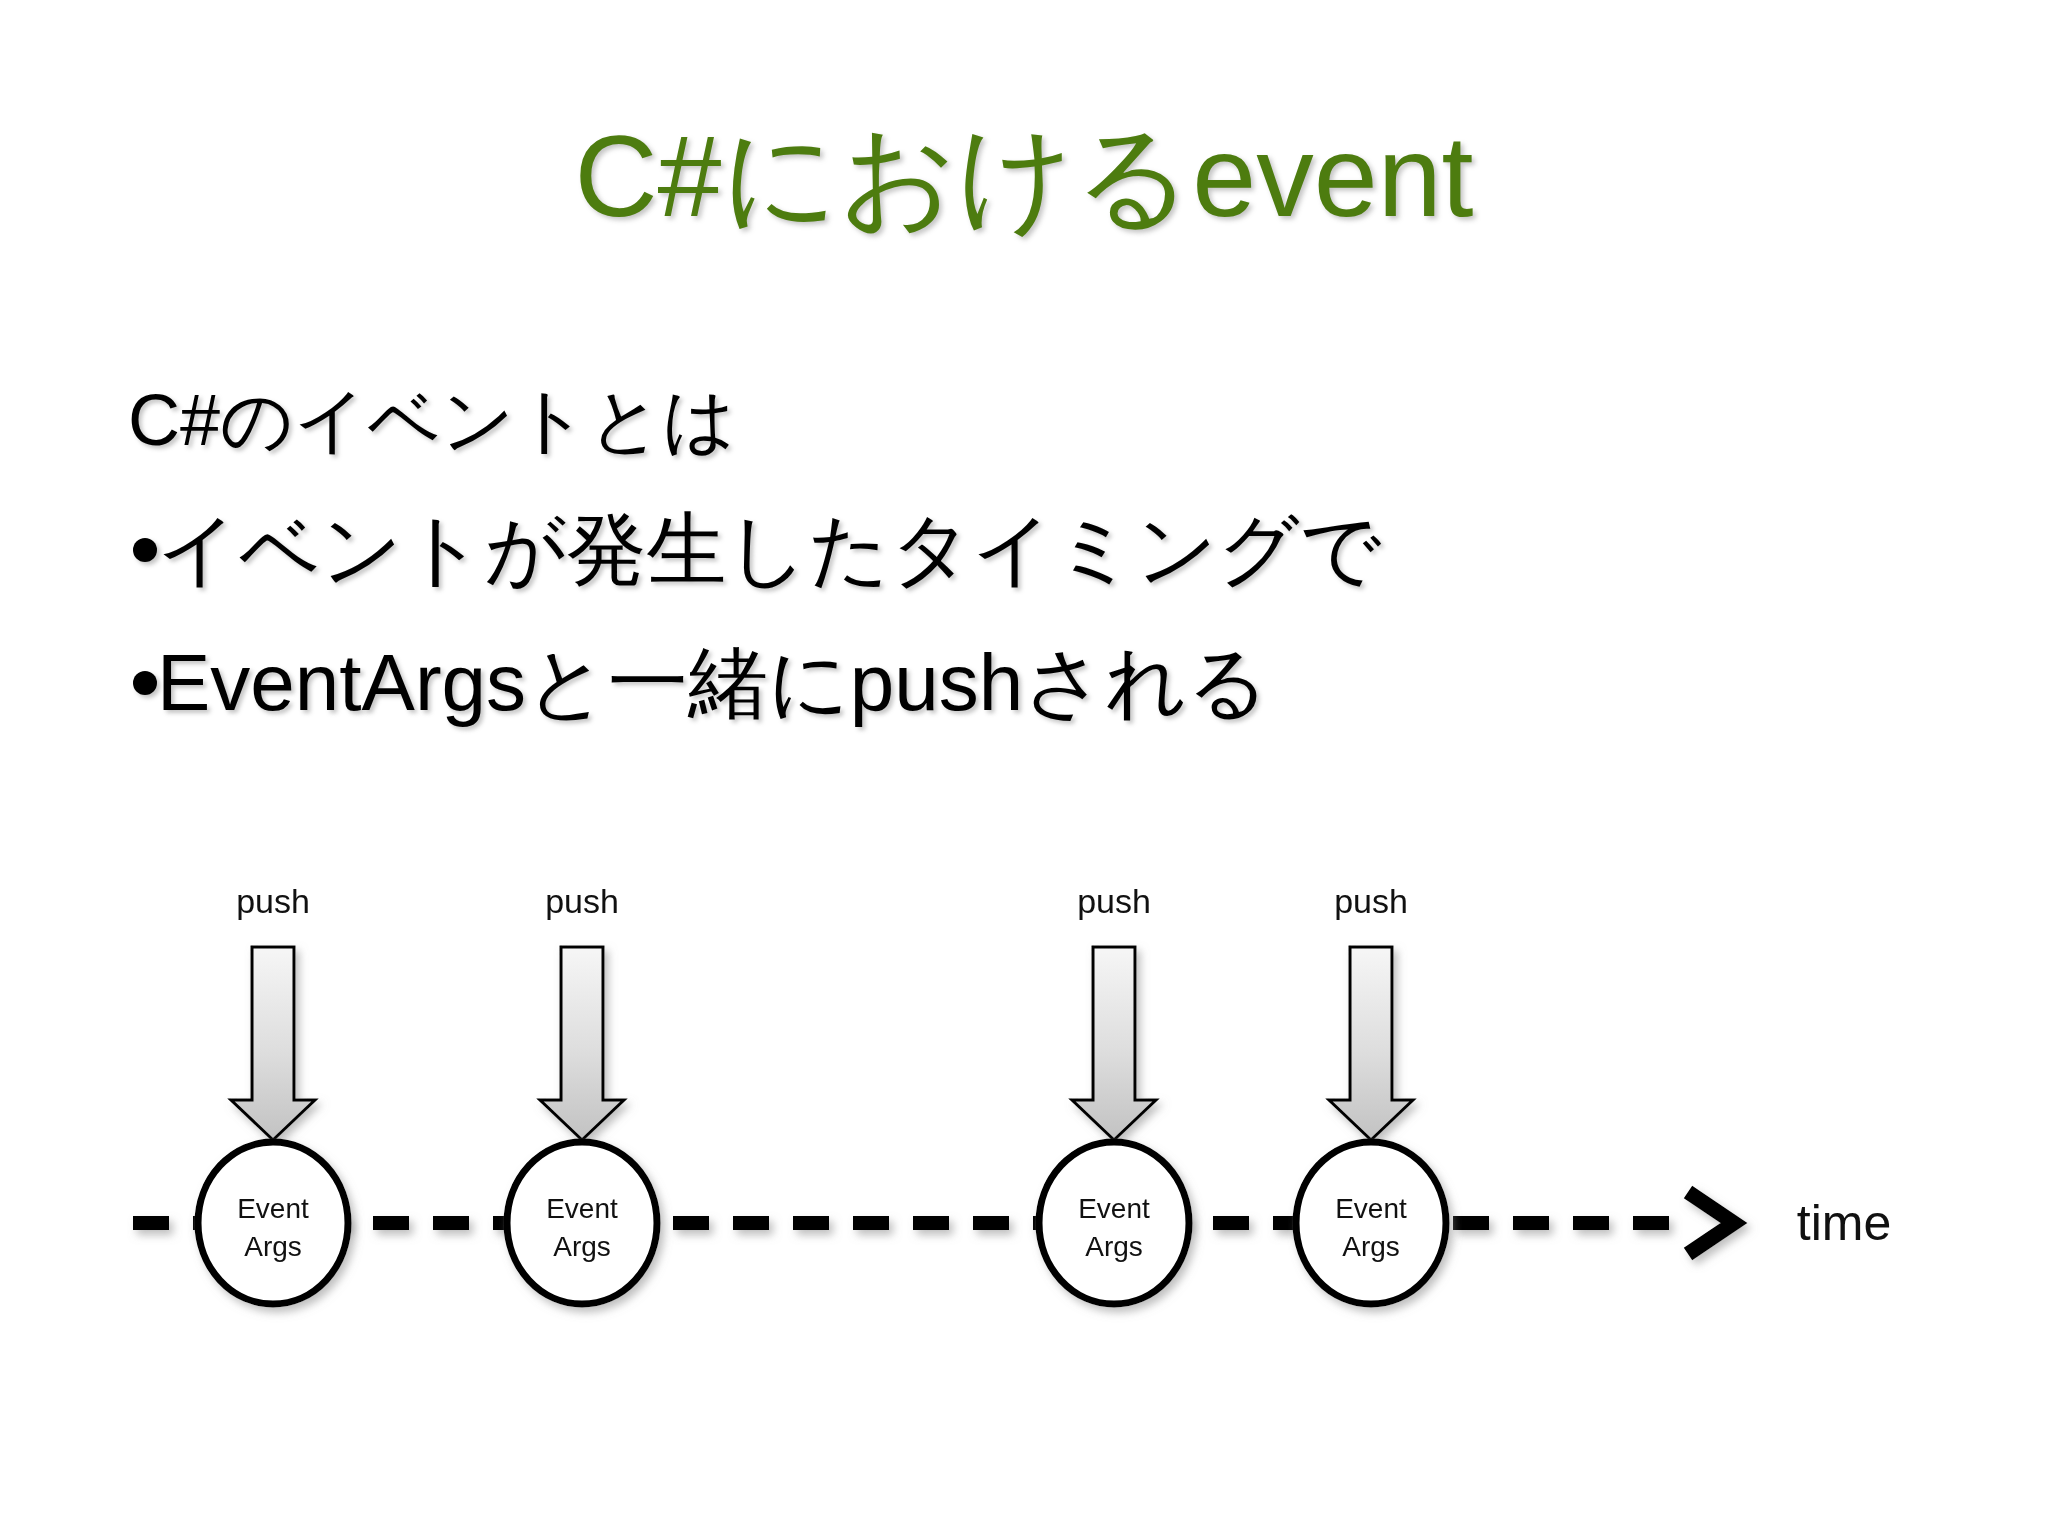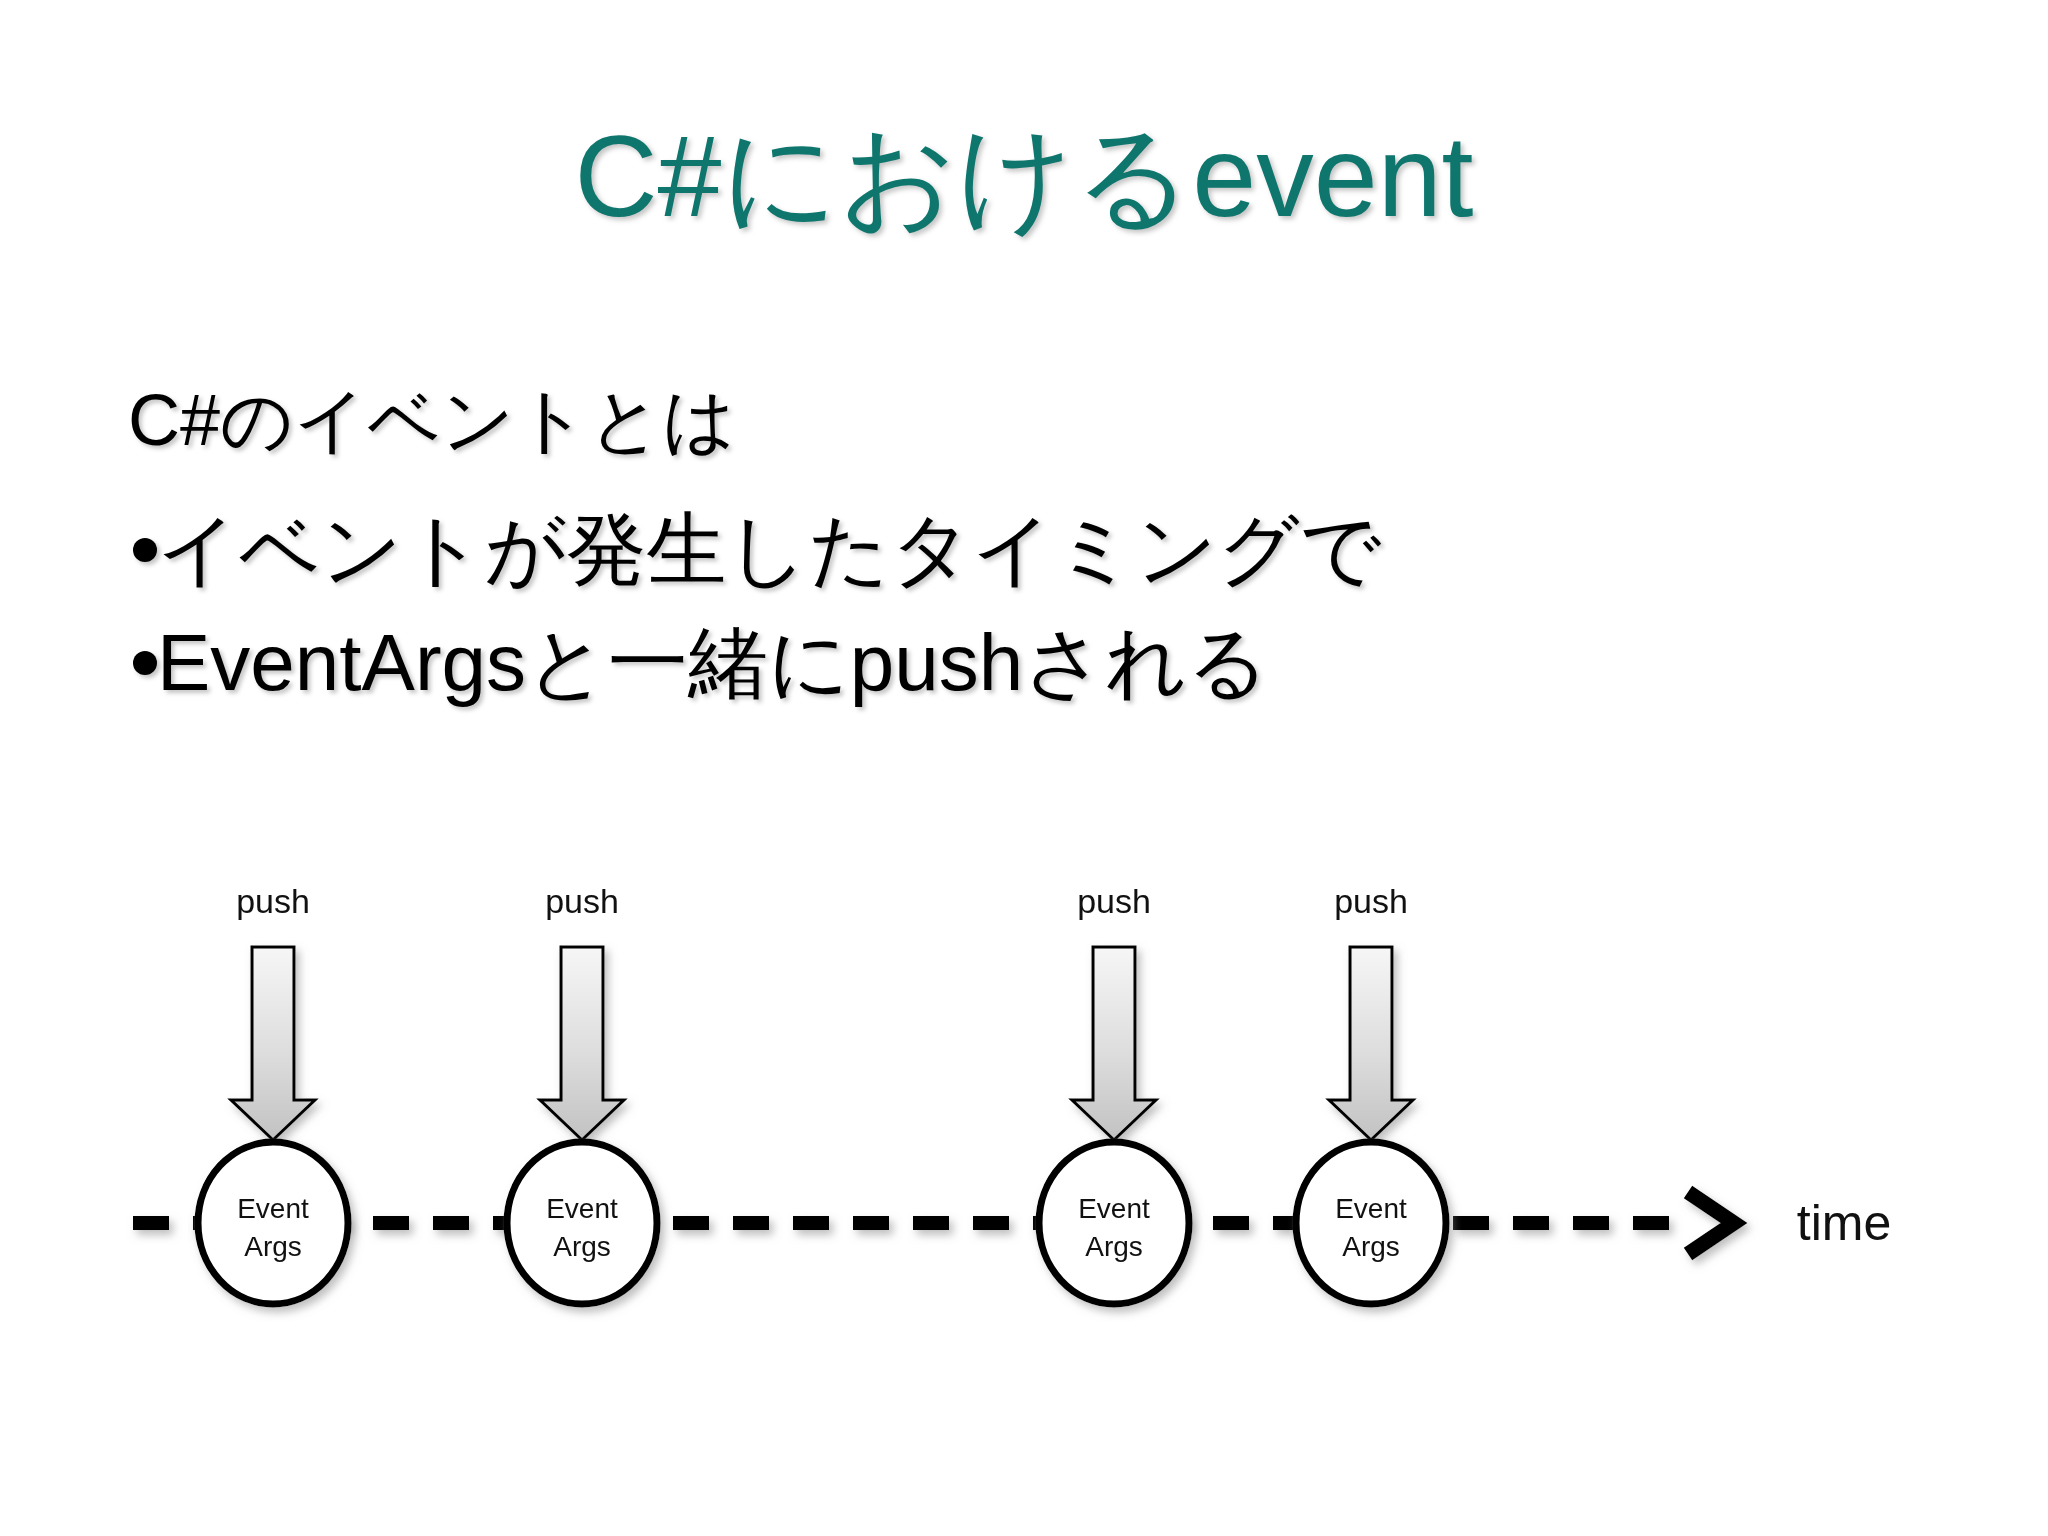--- a/index.html
+++ b/index.html
@@ -20,21 +20,21 @@
     position: absolute;
     top: 96px;
     left: 0;
     width: 2048px;
     margin: 0;
     text-align: center;
     font-size: 115px;
     font-weight: 400;
     line-height: 160px;
     letter-spacing: 0px;
-    color: #0f766e;
+    color: #4d7c0f;
     text-shadow: 3px 3px 5px rgba(110,110,110,0.40);
     white-space: nowrap;
   }
   .body-heading {
     position: absolute;
     left: 128px;
     top: 355px;
     margin: 0;
     font-size: 72px;
     font-weight: 400;
@@ -43,21 +43,21 @@
     white-space: nowrap;
   }
   .bullet-row {
     position: absolute;
     left: 133px;
     height: 130px;
     display: flex;
     align-items: center;
   }
   .bullet-row-1 { top: 485px; }
-  .bullet-row-2 { top: 598px; }
+  .bullet-row-2 { top: 618px; }
   .bullet-dot {
     display: inline-block;
     width: 24px;
     height: 24px;
     border-radius: 50%;
     background: #000000;
     box-shadow: 3px 3px 4px rgba(110,110,110,0.40);
     flex: 0 0 auto;
   }
   .bullet-text {

